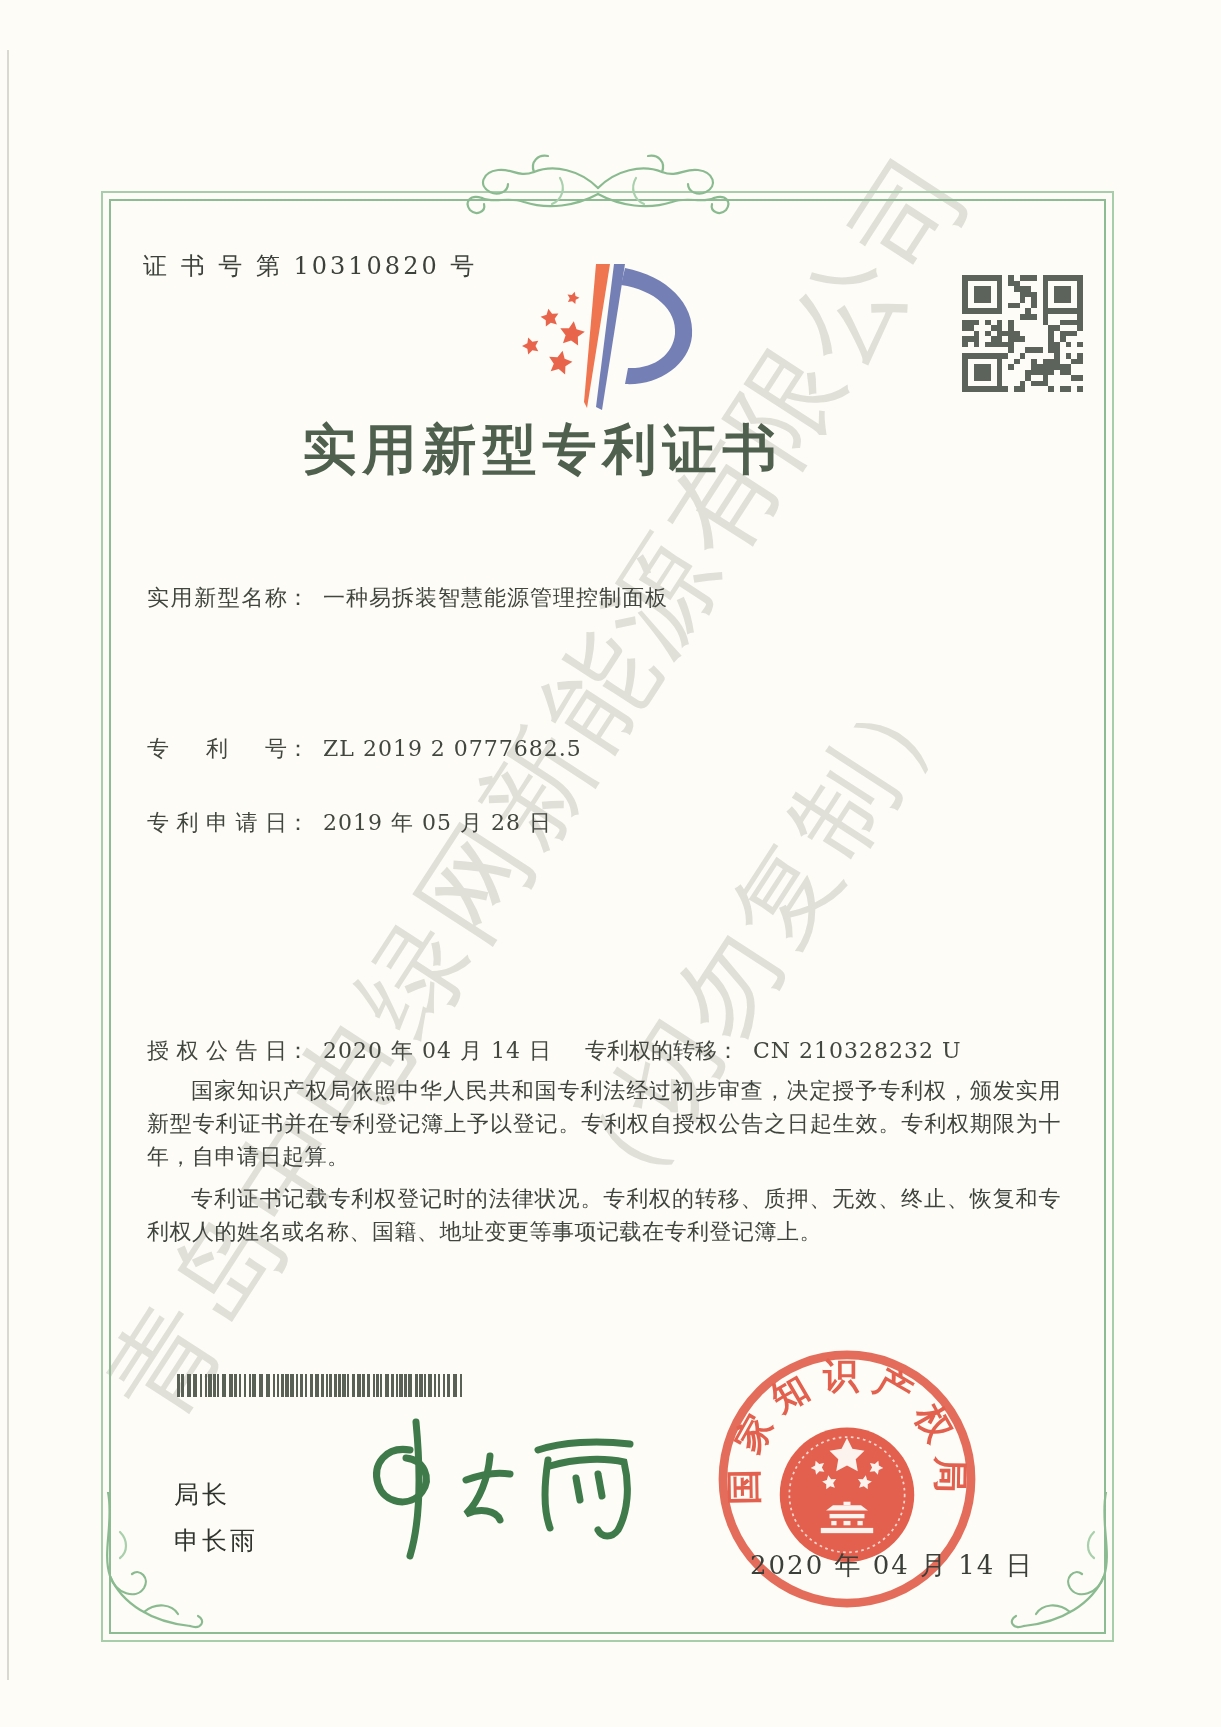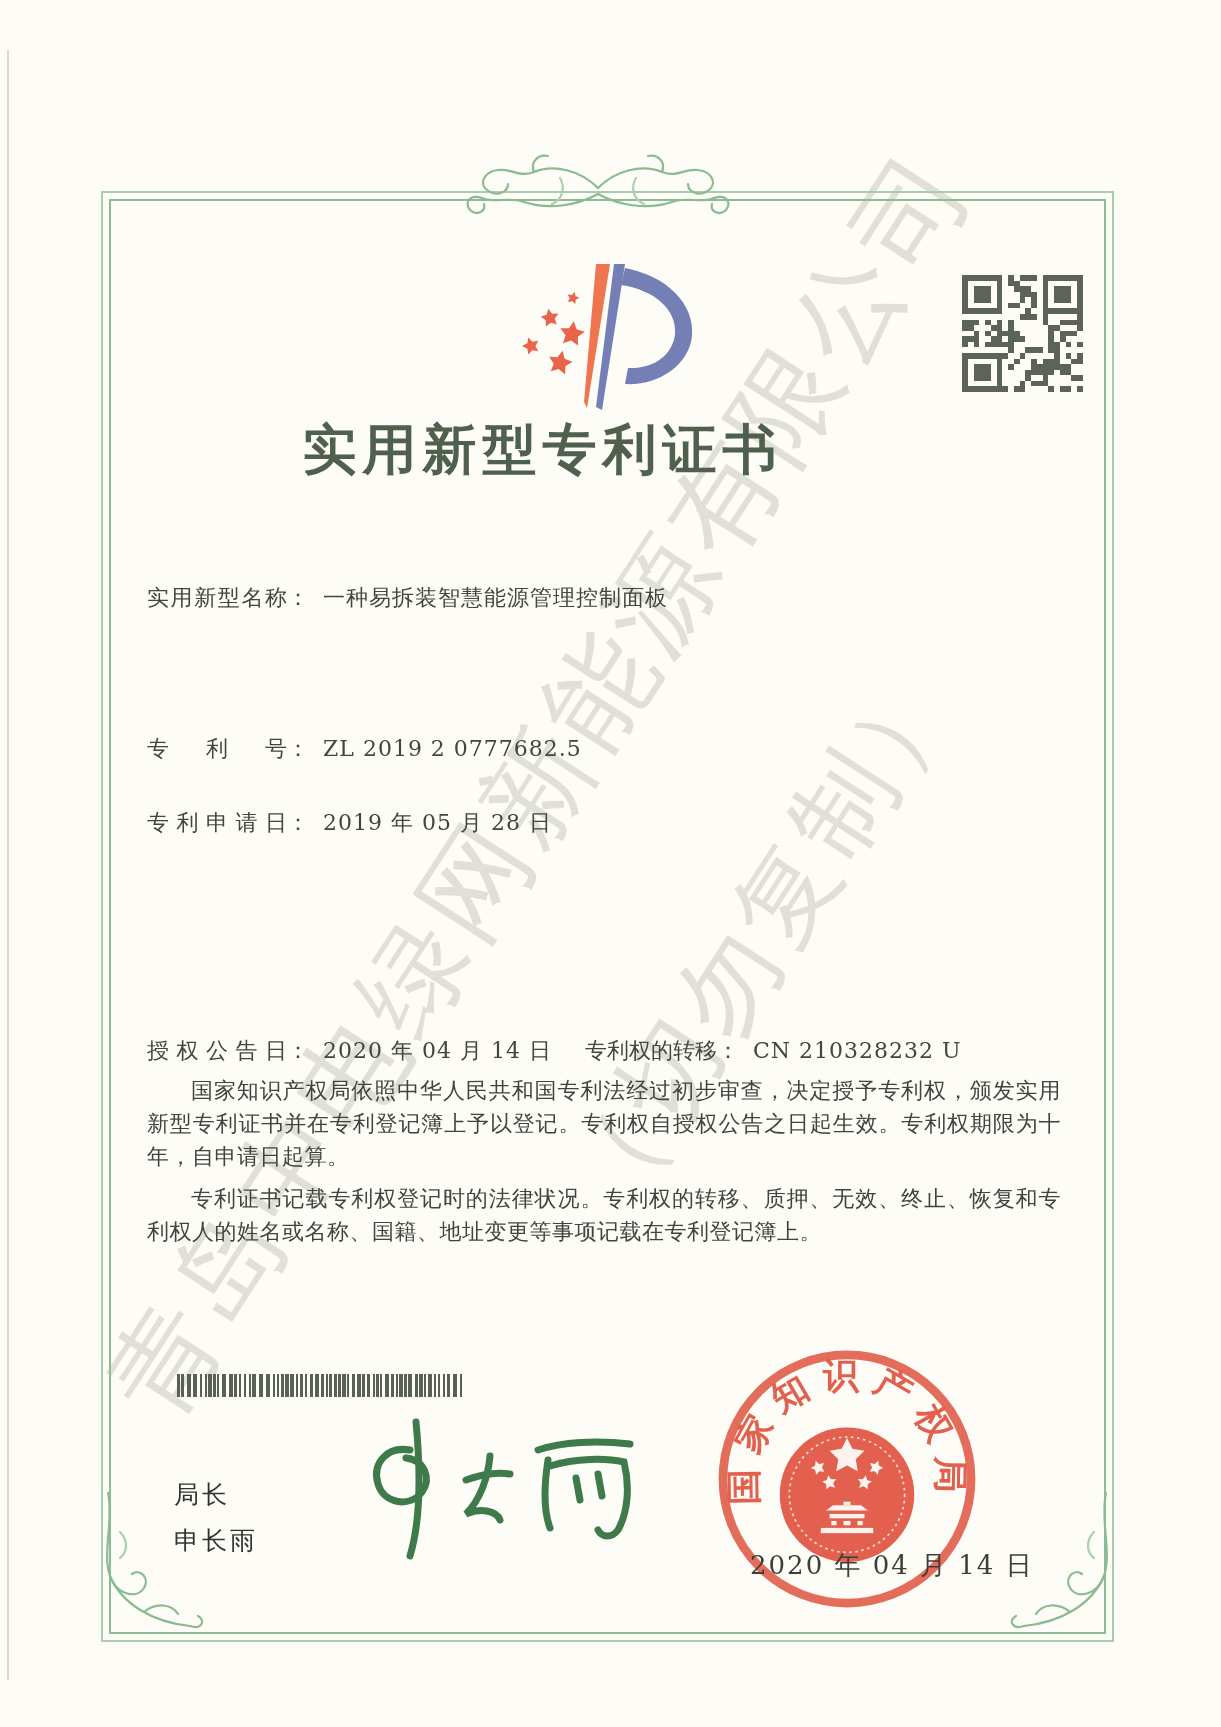--- a/index.html
+++ b/index.html
@@ -106,20 +106,21 @@
   <svg class="ornament" style="left:1000px;top:1492px" width="120" height="150" viewBox="0 0 120 150">
     <g transform="translate(120,0) scale(-1,1)" fill="none" stroke="#8abb90" stroke-width="2.2" stroke-linecap="round">
       <path d="M 14,0 C 20,30 8,60 16,84 C 22,102 42,108 50,96 C 56,86 46,76 38,82"></path>
       <path d="M 16,84 C 28,112 58,130 96,134"></path>
       <path d="M 50,120 C 62,110 78,112 84,122"></path>
       <path d="M 96,134 C 108,138 112,128 104,124"></path>
       <path d="M 26,40 C 34,48 34,60 26,66" stroke="#a9d0ad"></path>
     </g>
   </svg>
 
+  <div class="cert-no">证 书 号 第 10310820 号</div>
 
   <svg class="logo" width="200" height="180" viewBox="0 0 200 180">
     <defs>
       <path id="star-a" d="M0,-10 L2.94,-4.05 L9.51,-3.09 L4.76,1.55 L5.88,8.09 L0,5 L-5.88,8.09 L-4.76,1.55 L-9.51,-3.09 L-2.94,-4.05 Z"></path>
     </defs>
     <use href="#star-a" transform="translate(68,60) scale(0.65) rotate(15)" fill="#e8654c"></use>
     <use href="#star-a" transform="translate(45,80) scale(0.95) rotate(-10)" fill="#e8654c"></use>
     <use href="#star-a" transform="translate(67,96) scale(1.3) rotate(8)" fill="#e8654c"></use>
     <use href="#star-a" transform="translate(26,108) scale(0.9) rotate(-18)" fill="#e8654c"></use>
     <use href="#star-a" transform="translate(55,125) scale(1.25) rotate(12)" fill="#e8654c"></use>

